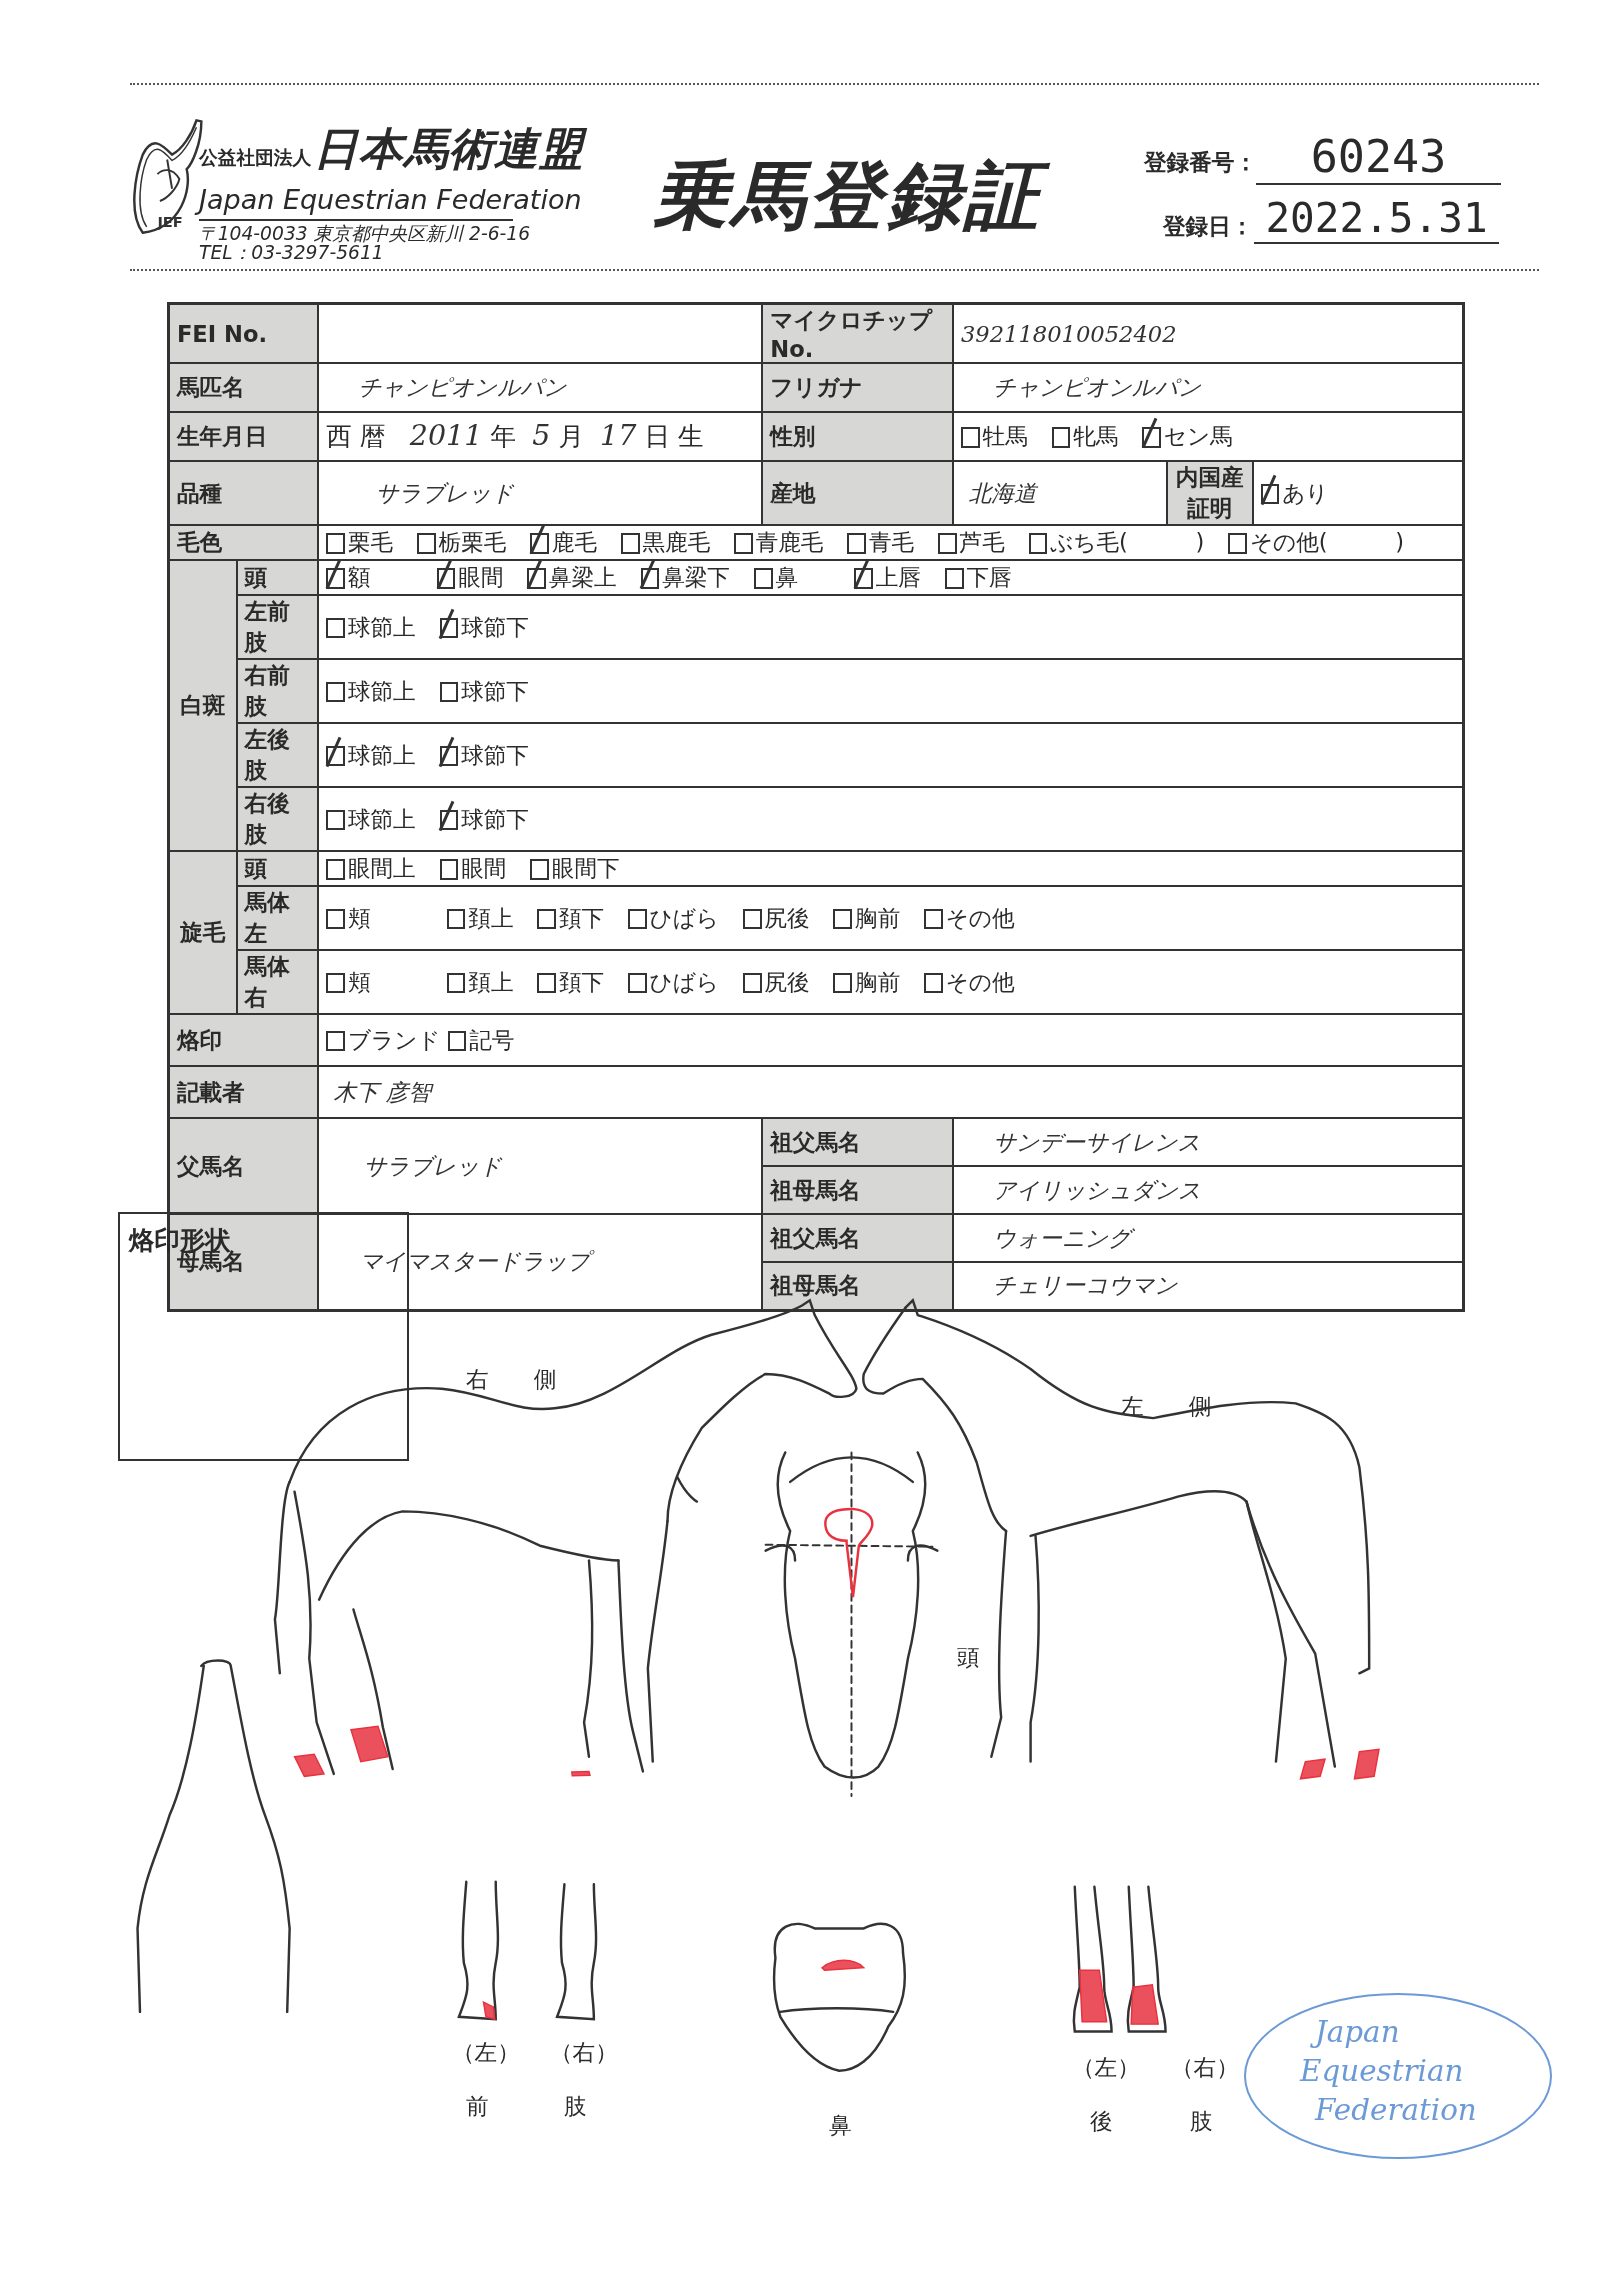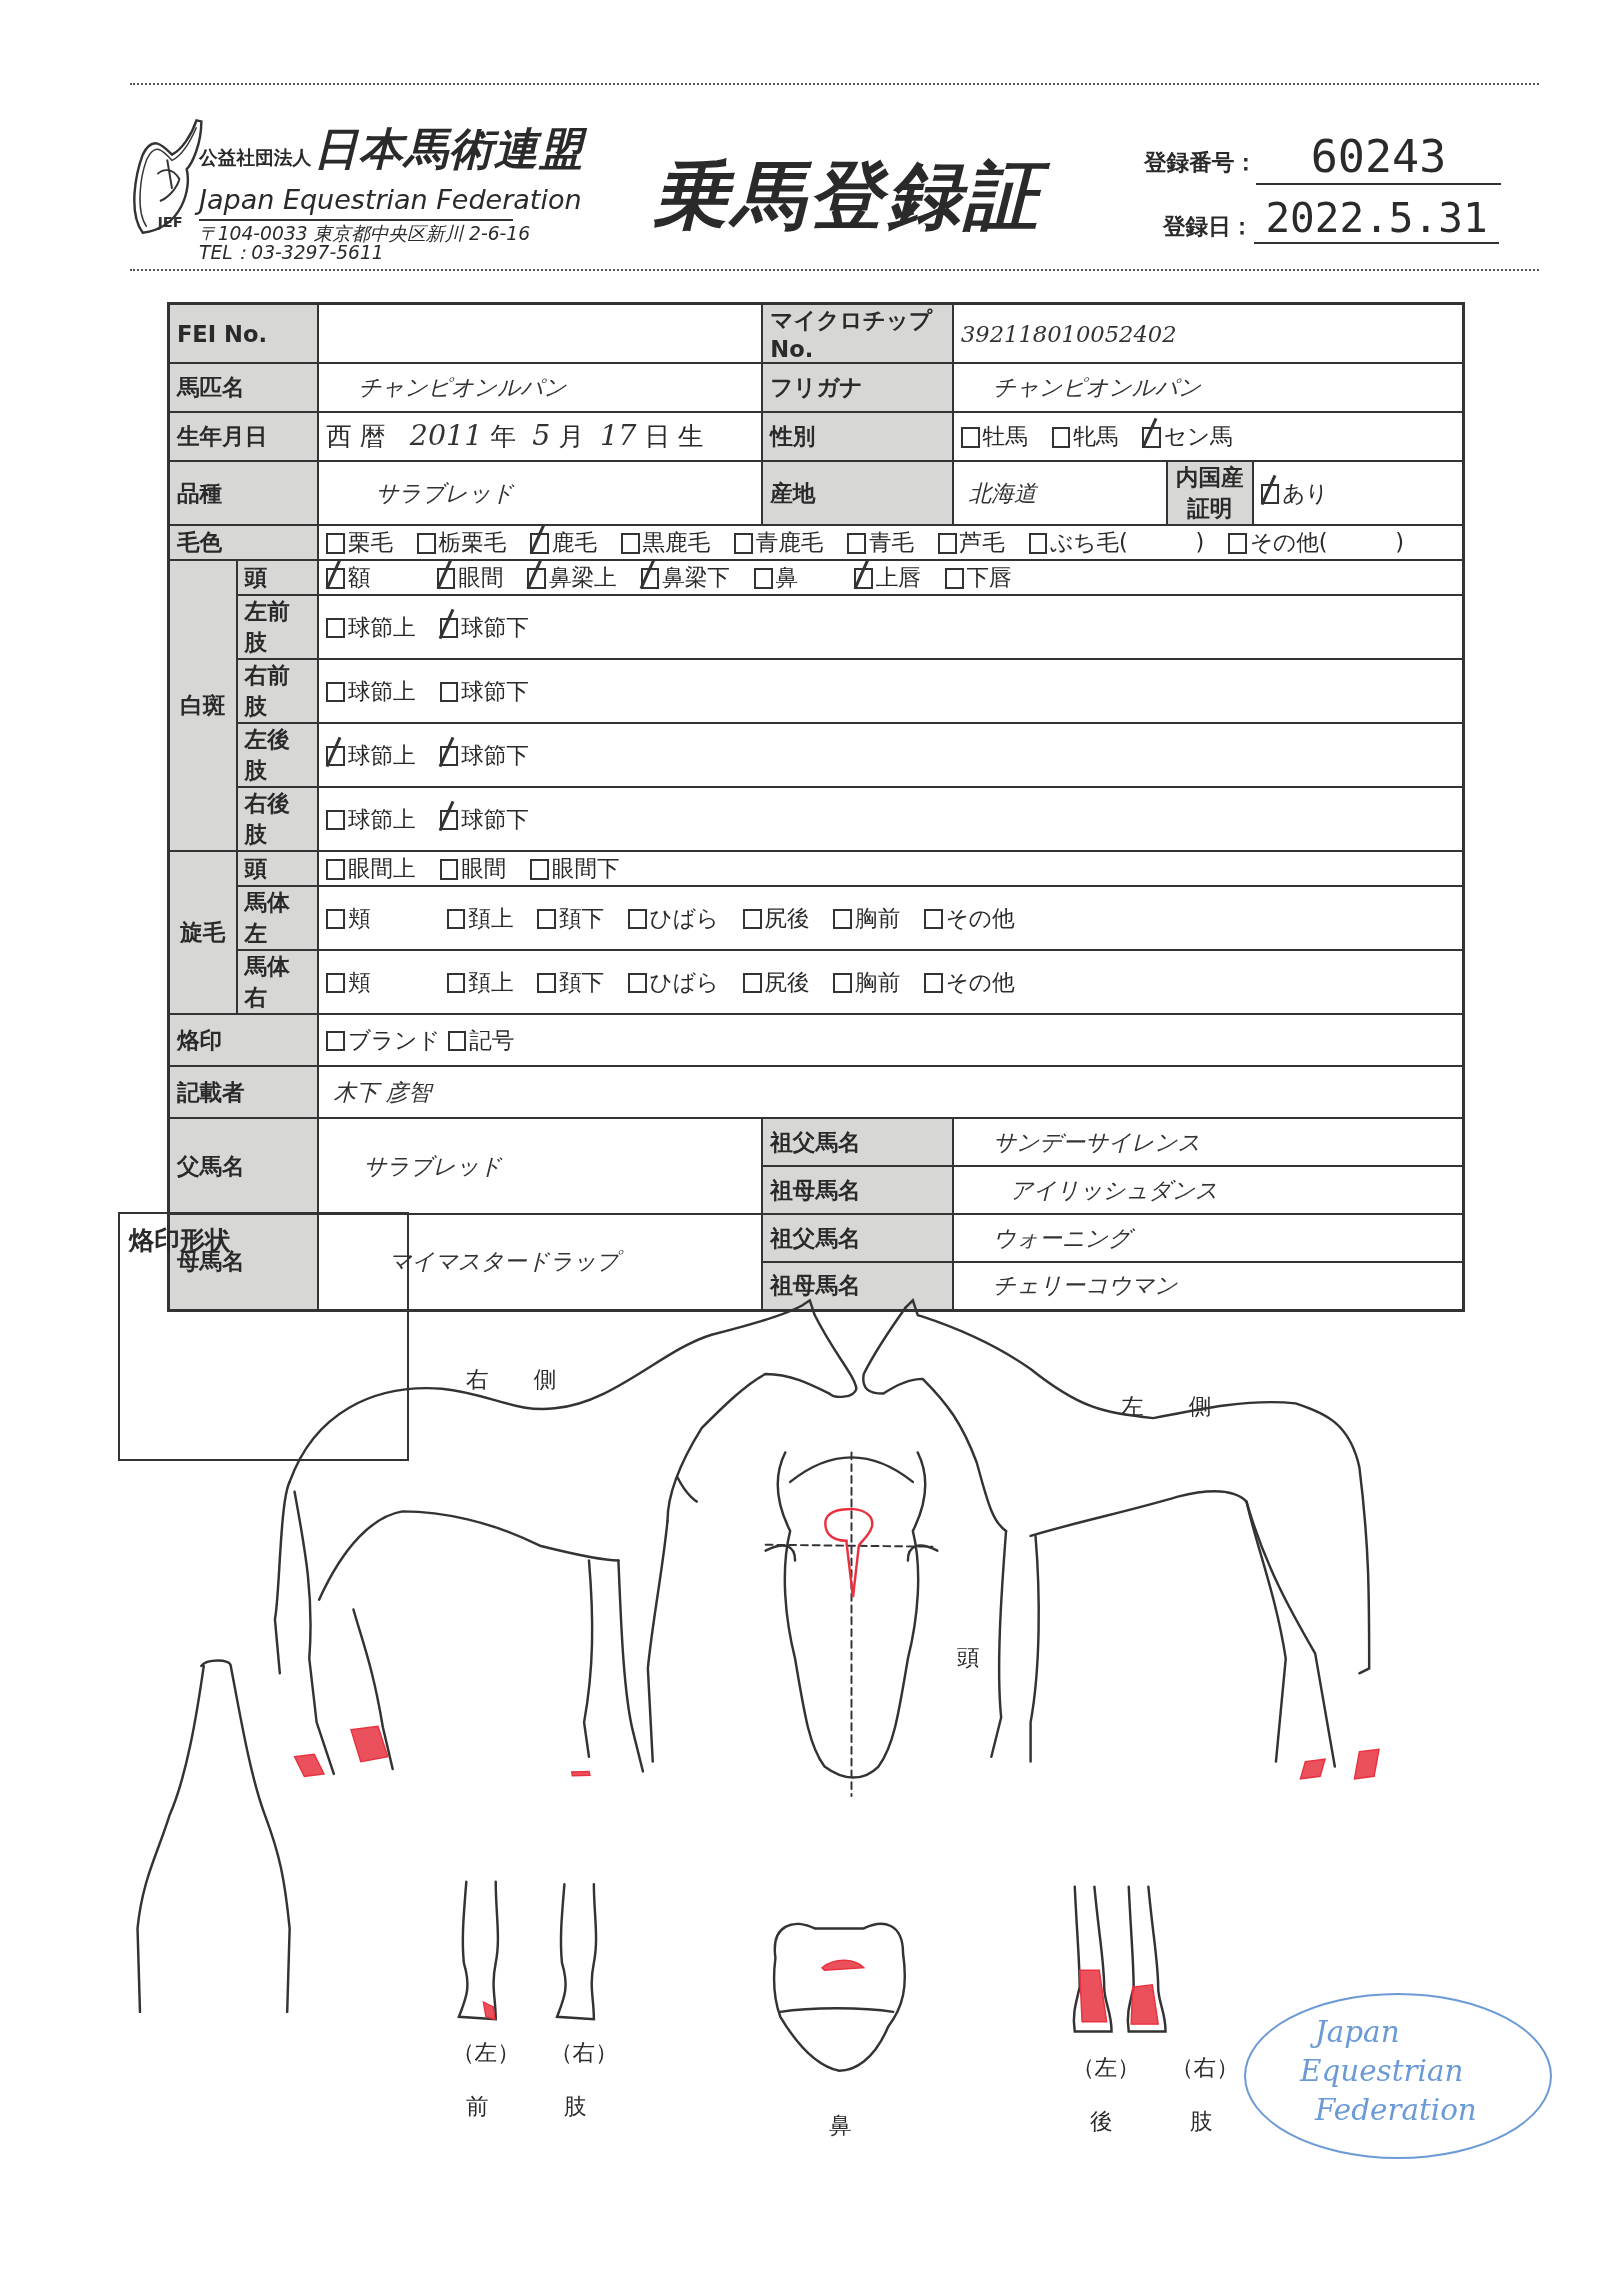--- a/index.html
+++ b/index.html
@@ -220,25 +220,25 @@
     <td class="val hand" colspan="6" style="padding-left:14px">木下 彦智</td>
   </tr>
   <tr style="height:48px">
     <td class="lbl" colspan="2" rowspan="2">父馬名</td>
     <td class="val hand" rowspan="2" style="padding-left:44px">サラブレッド</td>
     <td class="lbl">祖父馬名</td>
     <td class="val hand" colspan="4" style="padding-left:39px">サンデーサイレンス</td>
   </tr>
   <tr style="height:48px">
     <td class="lbl">祖母馬名</td>
-    <td class="val hand" colspan="4" style="padding-left:56px">アイリッシュダンス</td>
+    <td class="val hand" colspan="4" style="padding-left:39px">アイリッシュダンス</td>
   </tr>
   <tr style="height:48px">
     <td class="lbl" colspan="2" rowspan="2">母馬名</td>
-    <td class="val hand" rowspan="2" style="padding-left:69px">マイマスタードラップ</td>
+    <td class="val hand" rowspan="2" style="padding-left:40px">マイマスタードラップ</td>
     <td class="lbl">祖父馬名</td>
     <td class="val hand" colspan="4" style="padding-left:39px">ウォーニング</td>
   </tr>
   <tr style="height:48px">
     <td class="lbl">祖母馬名</td>
     <td class="val hand" colspan="4" style="padding-left:39px">チェリーコウマン</td>
   </tr>
 </tbody>
   </table>
 

